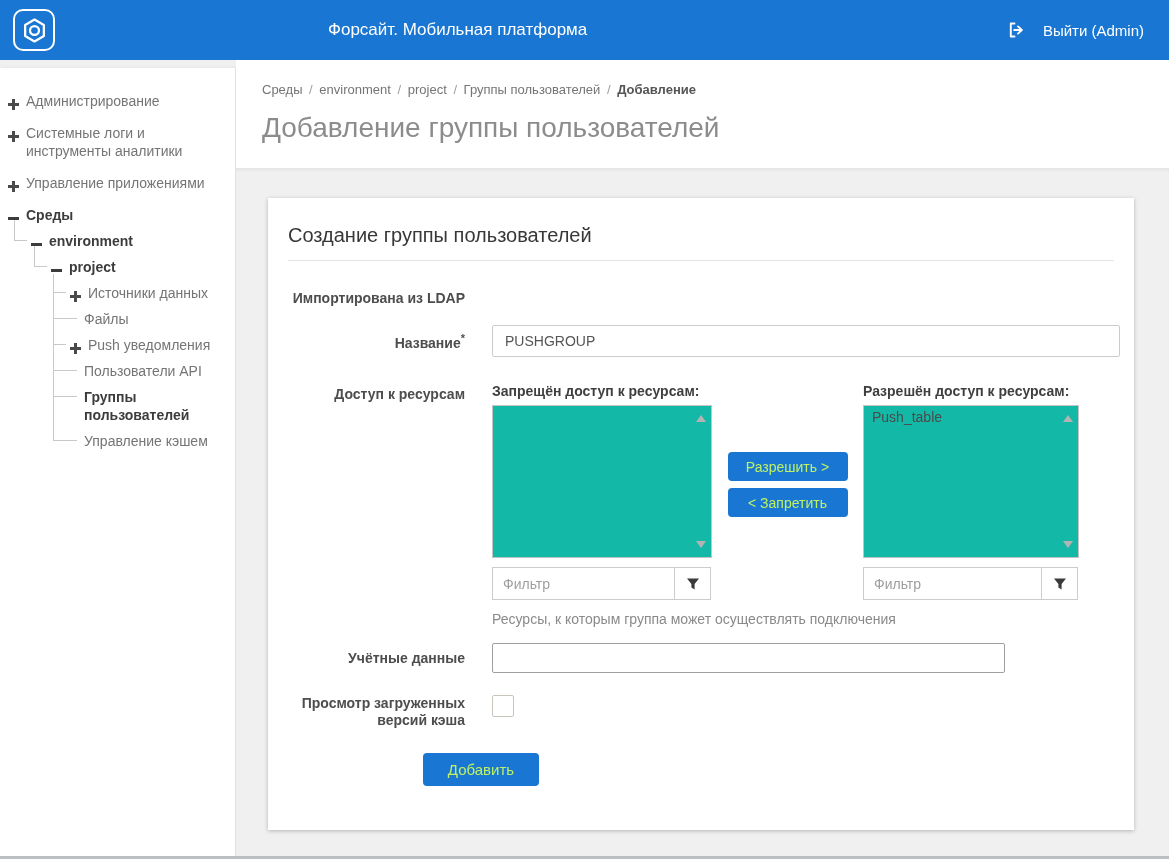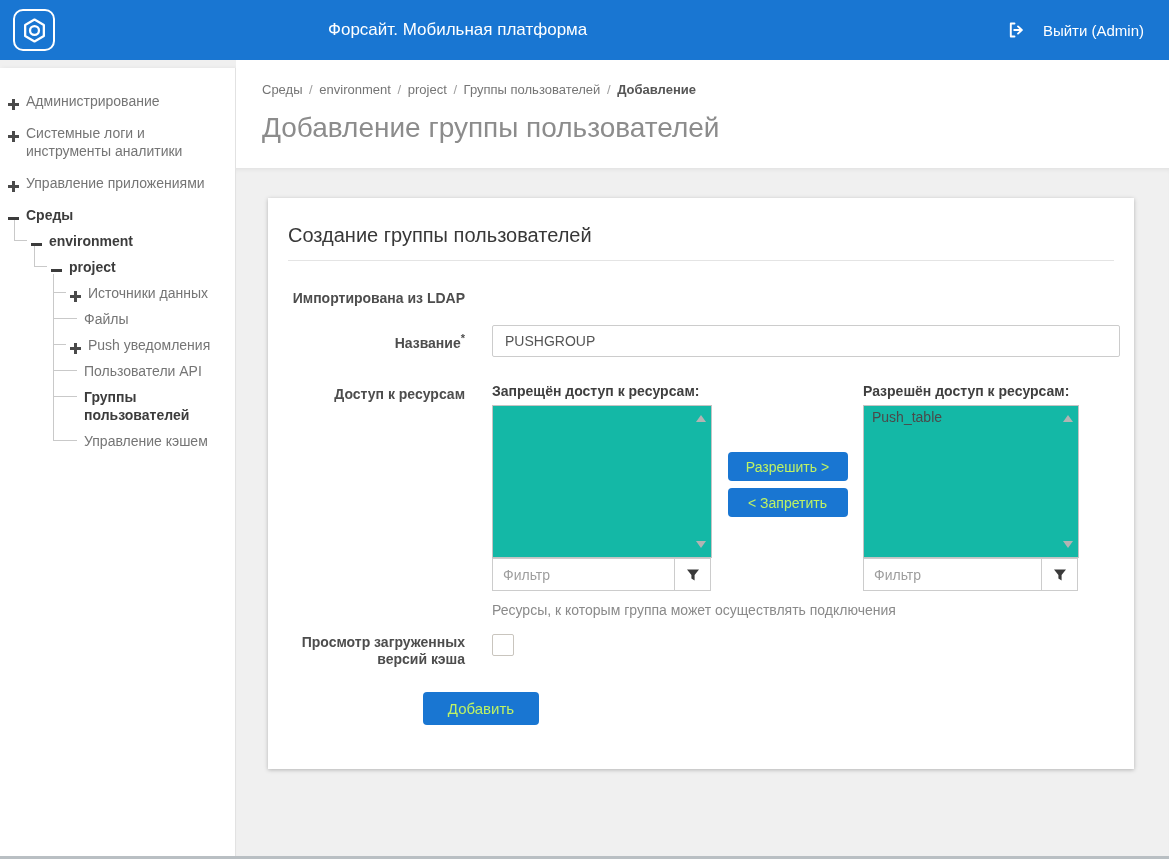--- a/index.html
+++ b/index.html
@@ -89,21 +89,21 @@
   .sb-arrow { position:absolute; right:5px; width:0; height:0;
               border-left:5px solid transparent; border-right:5px solid transparent;
               cursor:pointer; }
   .sb-up { top:9px; border-bottom:7px solid #b3b3b3; }
   .sb-down { bottom:9px; border-top:7px solid #b3b3b3; }
   .mid-col { display:flex; flex-direction:column; align-items:center; padding-top:69px;
              gap:7px; }
   .blue-btn { background:#1976d2; color:#bef264; border:none; border-radius:4px;
               font-size:14px; font-family:"Liberation Sans", sans-serif; cursor:pointer; }
   .move-btn { width:120px; height:29px; }
-  .filter-row { display:flex; }
+  .filter-row { display:flex; margin-top:9px; }
   .filter-input { width:183px; height:33px; border:1px solid #ccc; padding:0 10px;
                   font-size:14px; color:#555; font-family:"Liberation Sans", sans-serif;
                   outline:none; }
   .filter-input.narrow { width:179px; }
   .filter-input::placeholder { color:#9e9e9e; }
   .filter-btn { width:37px; height:33px; margin-left:-1px; border:1px solid #ccc;
                 background:#fff; display:flex; align-items:center; justify-content:center;
                 cursor:pointer; }
   .res-helper { color:#8a8a8a; margin-top:11px; }
 
@@ -291,20 +291,26 @@
                           </svg>
                       </span>
                     </div>
                   </div>
                 </div>
               </div>
               <div class="res-helper">Ресурсы, к которым группа может осуществлять подключения</div>
             </div>
           </div>
 
+          <div class="form-row center" style="margin-bottom:22px;">
+            <div class="f-label">Учётные данные</div>
+            <div>
+              <input class="text-input cred-input" type="text" value="" style="">
+            </div>
+          </div>
 
           <div class="form-row" style="margin-bottom:10px;">
             <div class="f-label cache-label">Просмотр загруженных версий кэша</div>
             <div>
               <div class="checkbox"></div>
             </div>
           </div>
 
           <div class="submit-row">
             <button class="blue-btn submit-btn">Добавить</button>

